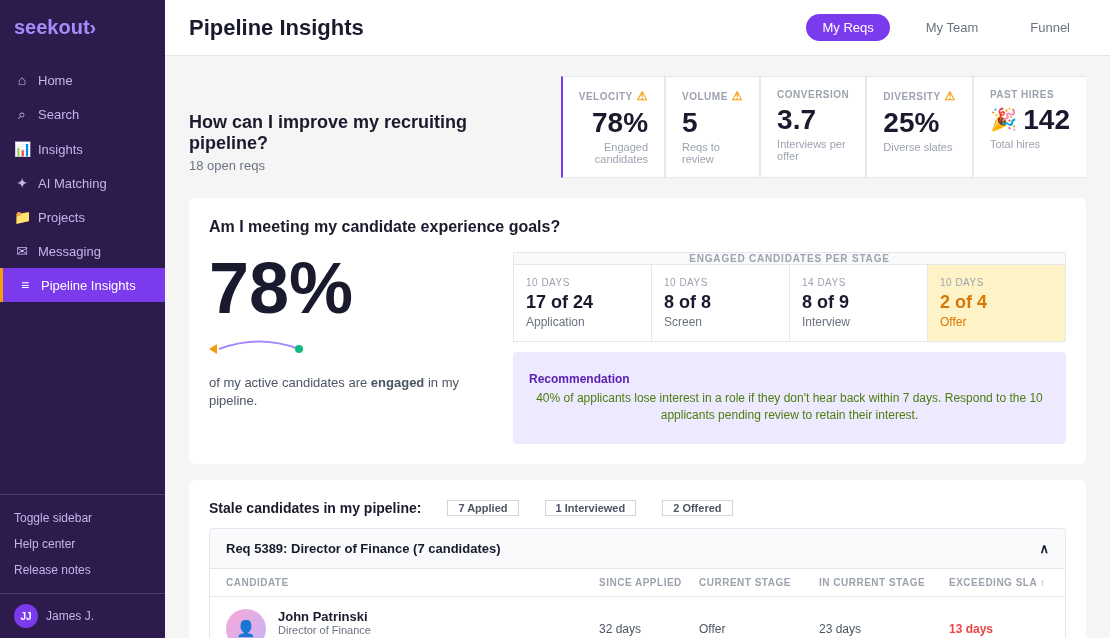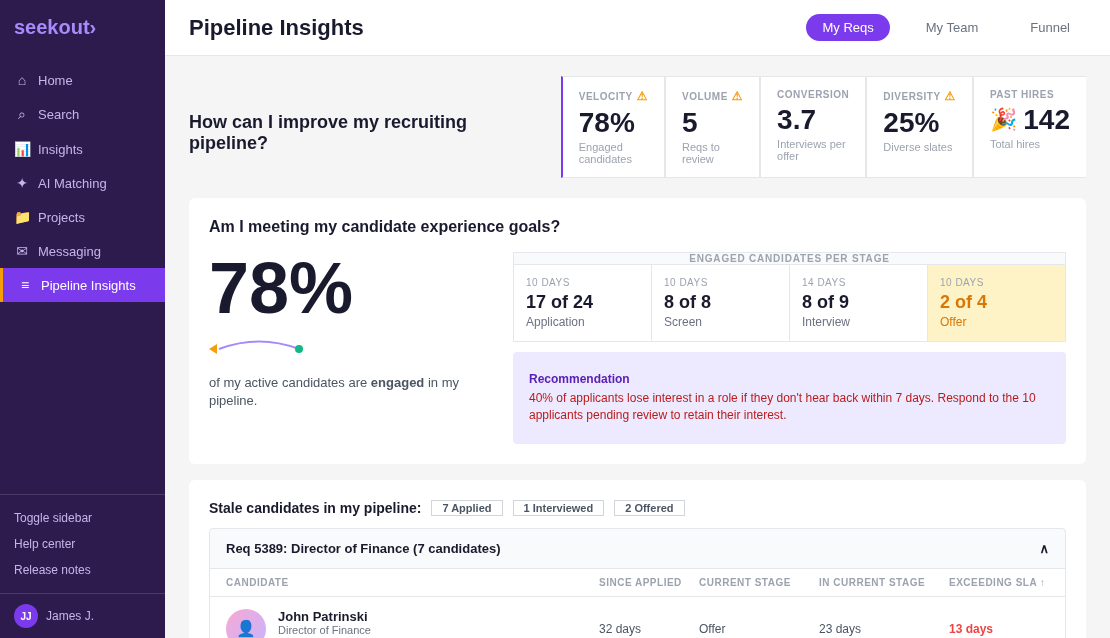--- a/index.html
+++ b/index.html
@@ -250,29 +250,30 @@
       margin-top: 10px;
     }
     .recommendation-title {
       font-size: 12px;
       font-weight: 700;
       color: #5b21b6;
       margin-bottom: 4px;
     }
     .recommendation-text {
       font-size: 12px;
-      color: #b91c1c;
+      color: #4d7c0f;
       line-height: 1.4;
+      text-align: center;
     }
 
     
     .stale-header {
       display: flex;
       align-items: center;
-      gap: 10px;
+      gap: 26px;
       font-size: 14px;
       font-weight: 600;
       color: #1a1a2e;
       margin-bottom: 12px;
     }
     .badge {
       font-size: 11px;
       padding: 1px 10px;
       border-radius: 0;
       border: 1px solid #d1d5db;
@@ -390,24 +391,25 @@
     <button class="tab-btn active">My Reqs</button>
     <button class="tab-btn secondary">My Team</button>
     <button class="tab-btn secondary">Funnel</button>
   </div>
 
   <div class="content">
 
     <div class="pipeline-header">
       <div class="pipeline-question">
         <h2>How can I improve my recruiting pipeline?</h2>
+        <p>18 open reqs</p>
       </div>
       <div class="metrics-row">
 
-        <div class="metric-card" style="border-left:2px solid #7c3aed;">
+        <div class="metric-card" style="border-left:2px solid #7c3aed;text-align:right;">
           <div class="metric-card-label">
             <span>VELOCITY</span>
             <span class="warn-icon">⚠</span>
           </div>
           <div class="metric-value">78%</div>
           <div class="metric-sub">Engaged candidates</div>
         </div>
 
         <div class="metric-card">
           <div class="metric-card-label">

